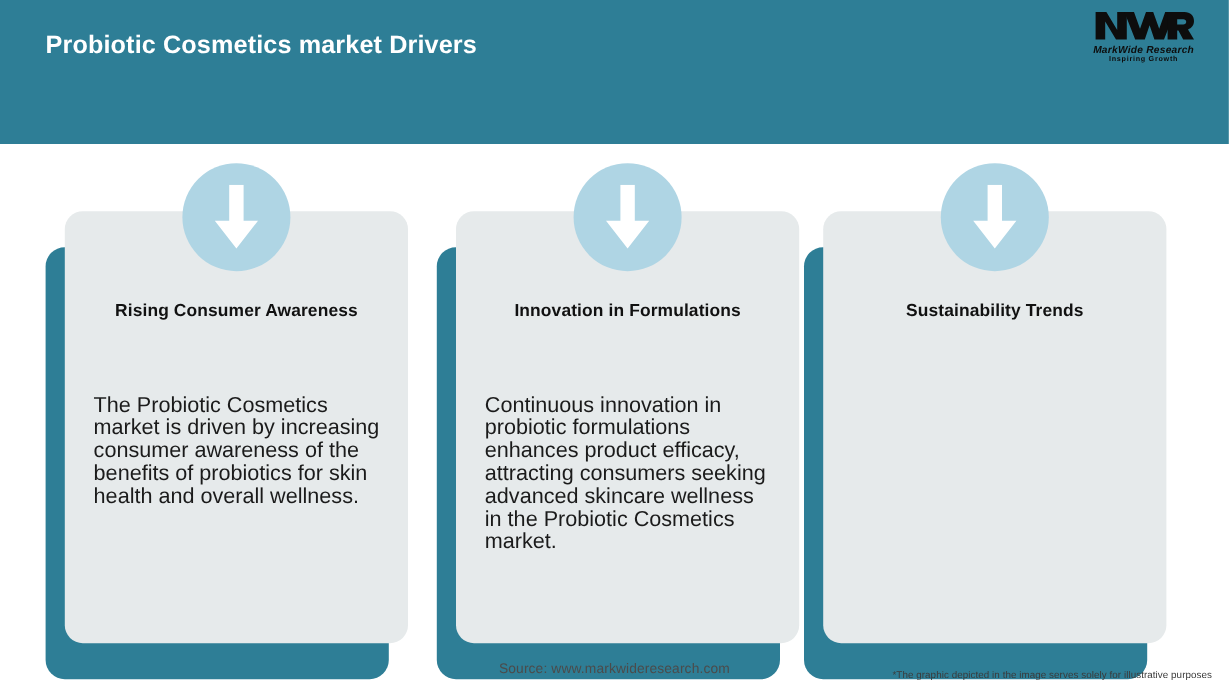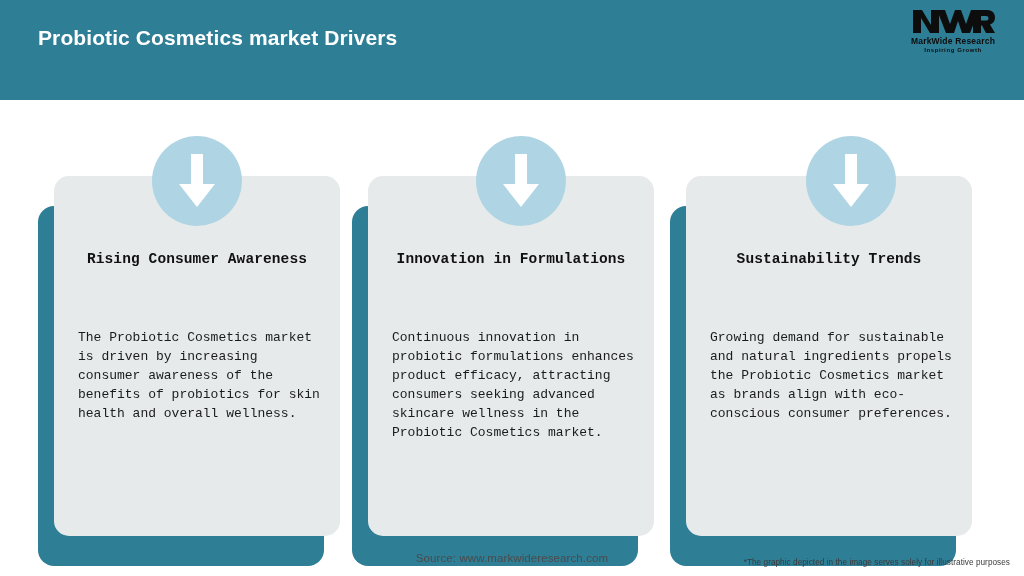--- a/index.html
+++ b/index.html
@@ -15,21 +15,21 @@
     font-family: "Liberation Sans", sans-serif;
     -webkit-font-smoothing: antialiased;
   }
 
   
   .header {
     position: absolute;
     left: 0;
     top: 0;
     width: 1024px;
-    height: 100px;
+    height: 120px;
     background: #2E7E96;
   }
   .header-title {
     position: absolute;
     left: 38px;
     top: 26px;
     font-size: 21px;
     font-weight: bold;
     color: #ffffff;
     letter-spacing: 0.1px;
@@ -49,20 +49,21 @@
     margin: 0 auto;
   }
   .logo-name {
     display: block;
     font-size: 8.5px;
     font-weight: bold;
     color: #0d0d0d;
     letter-spacing: 0.2px;
     line-height: 10px;
     margin-top: 1px;
+    font-style: italic;
   }
   .logo-tagline {
     display: block;
     font-size: 6px;
     font-weight: bold;
     color: #0d0d0d;
     letter-spacing: 0.6px;
     line-height: 8px;
   }
 
@@ -74,60 +75,59 @@
     width: 1024px;
     height: 440px;
   }
   .card-wrap {
     position: absolute;
     top: 76px;
     width: 286px;
     height: 360px;
   }
   .card-wrap.c1 { left: 54px; }
-  .card-wrap.c2 { left: 368px; padding-left: 20px; }
-  .card-wrap.c3 { left: 686px; padding-left: 44px; }
+  .card-wrap.c2 { left: 380px; }
+  .card-wrap.c3 { left: 686px; }
 
   
   .card-frame {
     position: absolute;
     left: -16px;
     top: 30px;
     width: 286px;
     height: 360px;
     background: #2E7E96;
     border-radius: 16px;
   }
   .card-panel {
     position: absolute;
     left: 0;
     top: 0;
     width: 286px;
     height: 360px;
     background: #E6EAEB;
     border-radius: 15px;
-    font-family: Liberation Mono, monospace;
   }
   .card-title {
     position: absolute;
     left: 10px;
     right: 10px;
     top: 75px;
     text-align: center;
     font-size: 14.5px;
     font-weight: bold;
     color: #111111;
     letter-spacing: 0.1px;
   }
   .card-body {
     position: absolute;
     left: 24px;
     right: 20px;
     top: 152px;
-    font-size: 13px;
+    font-size: 18px;
     line-height: 19px;
     color: #1b1b1b;
     text-align: left;
   }
 
   
   .arrow-badge {
     position: absolute;
     top: -40px;
     left: 50%;
@@ -209,21 +209,20 @@
       <svg width="38" height="54" viewBox="0 0 38 54">
         <path d="M13 0 L25 0 L25 30 L37 30 L19 53 L1 30 L13 30 Z" fill="#ffffff"></path>
       </svg>
     </div>
   </div>
 
   <div class="card-wrap c3">
     <div class="card-frame"></div>
     <div class="card-panel">
       <div class="card-title">Sustainability Trends</div>
-      <div class="card-body">Growing demand for sustainable and natural ingredients propels the Probiotic Cosmetics market as brands align with eco-conscious consumer preferences.</div>
     </div>
     <div class="arrow-badge">
       <svg width="38" height="54" viewBox="0 0 38 54">
         <path d="M13 0 L25 0 L25 30 L37 30 L19 53 L1 30 L13 30 Z" fill="#ffffff"></path>
       </svg>
     </div>
   </div>
 
 </div>
 

